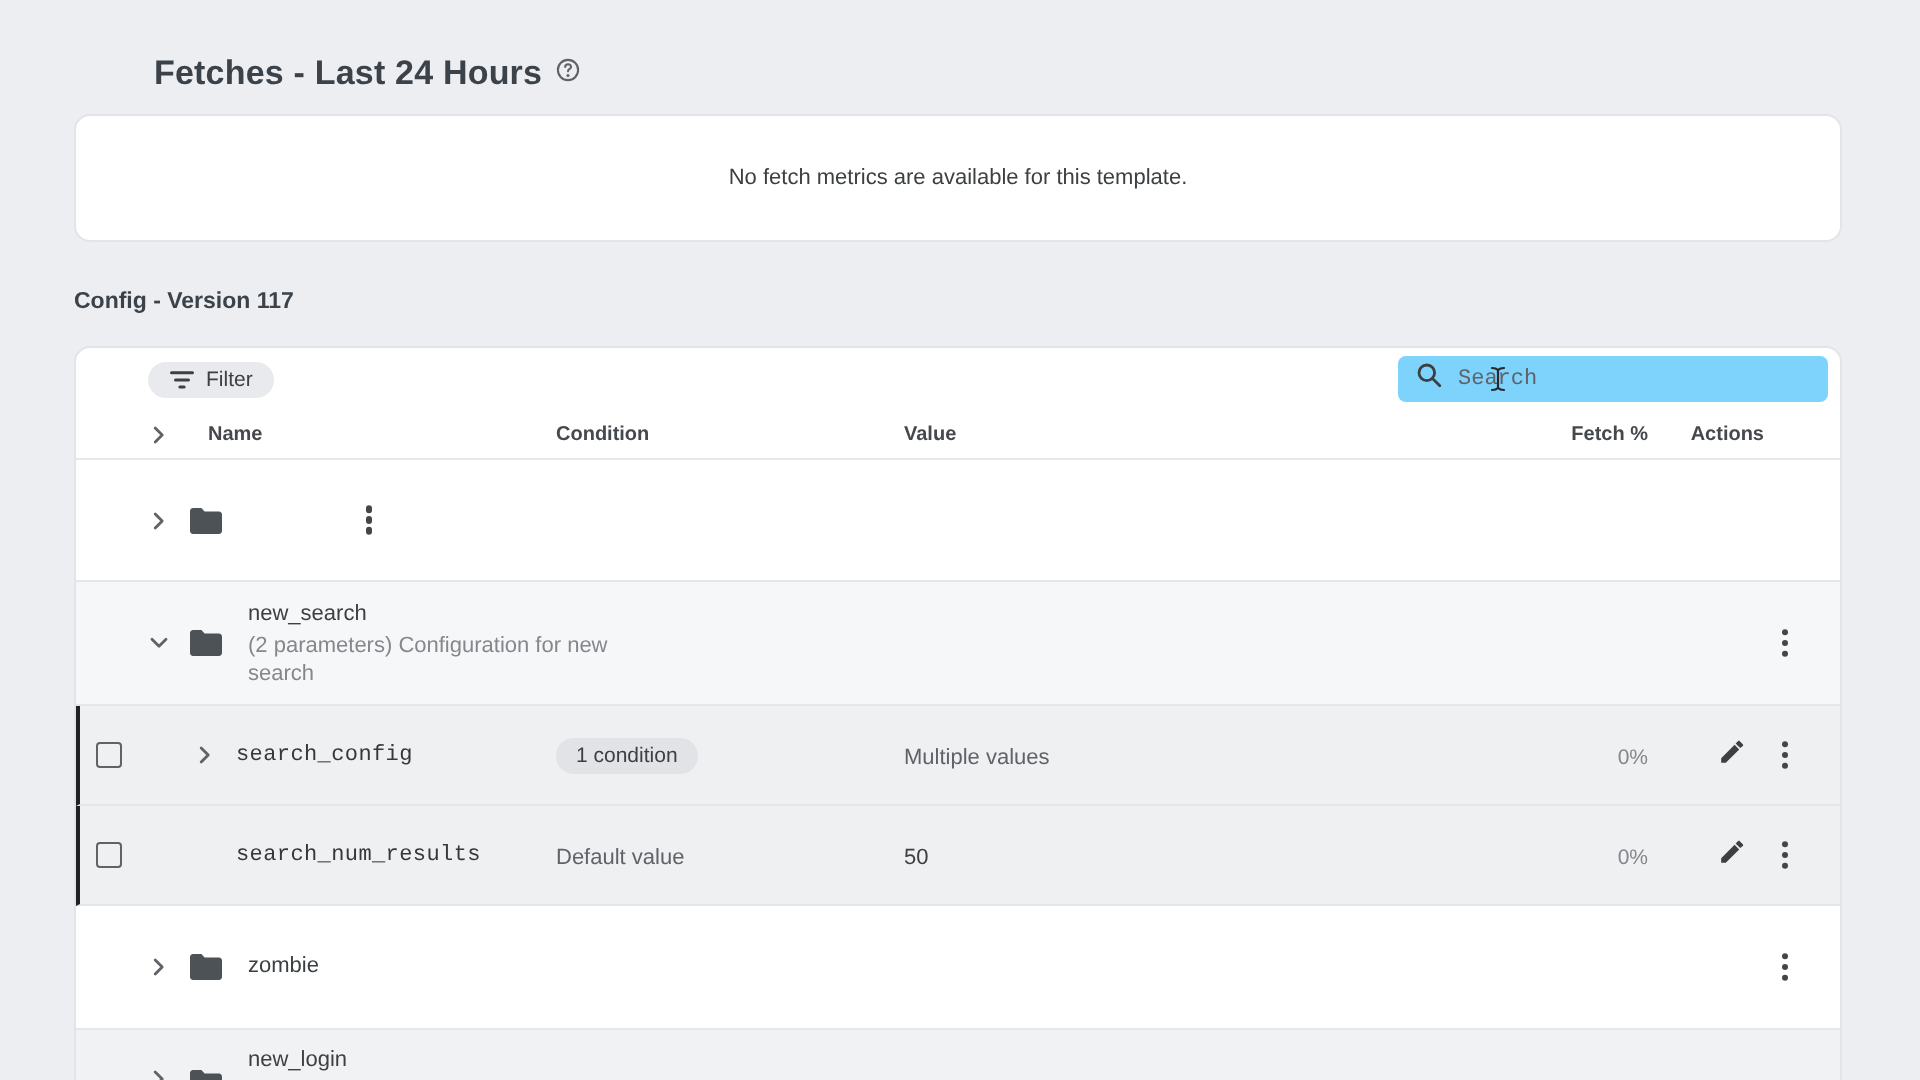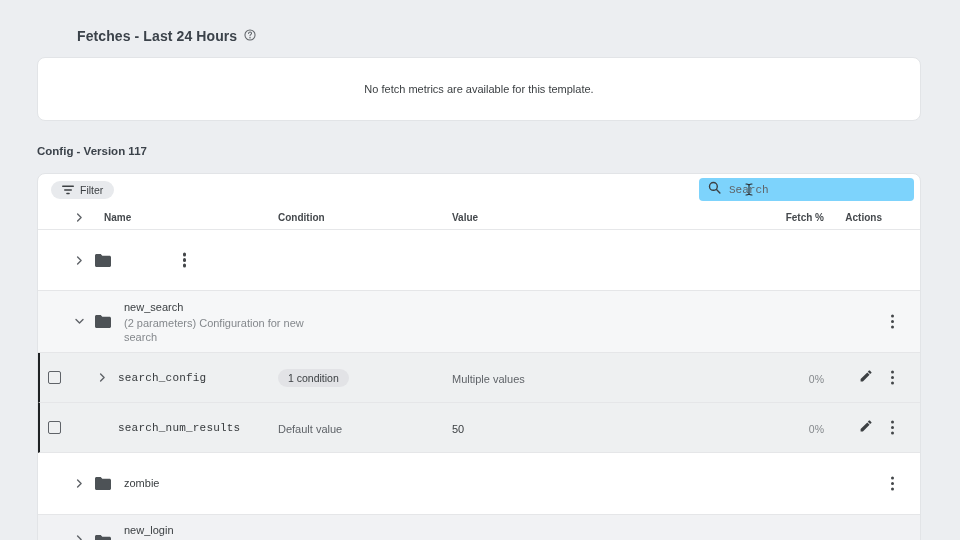--- a/index.html
+++ b/index.html
@@ -5,21 +5,21 @@
   * { margin:0; padding:0; box-sizing:border-box; }
   html,body { width:960px; height:540px; overflow:hidden; }
   body {
     font-family:"Liberation Sans","DejaVu Sans",sans-serif;
     background:#eceef1; color:#3c4043; position:relative;
   }
   .page { position:relative; width:960px; height:540px; overflow:hidden; }
 
   
   .fetches-title { position:absolute; left:37px; top:27px; display:flex; align-items:center; gap:7px; }
-  .fetches-title .t { font-size:14px; font-weight:700; color:#3b424a; letter-spacing:.1px;padding-left:40px; }
+  .fetches-title .t { font-size:17px; font-weight:700; color:#3b424a; letter-spacing:.1px;padding-left:40px; }
   .empty-card {
     position:absolute; left:37px; top:57px; width:884px; height:64px;
     background:#fff; border:1px solid #e2e4e7; border-radius:8px;
     display:flex; align-items:center; justify-content:center;
   }
   .empty-card .msg { font-size:11px; color:#3c4043; }
 
   
   .config-bar { position:absolute; left:37px; top:137px; width:884px; height:28px; display:flex; align-items:center; }
   .config-bar .t { font-size:11.5px; font-weight:700; color:#3b424a; }
@@ -32,21 +32,21 @@
   .icon-btn { background:none; border:none; cursor:pointer; display:flex; align-items:center; justify-content:center; padding:2px; }
 
   .dots { width:3.4px; height:3.4px; border-radius:50%; background:#434649;
           box-shadow:0 -5.4px 0 #434649, 0 5.4px 0 #434649; display:inline-block; }
 
   
   .table-card {
     position:absolute; left:37px; top:173px; width:884px; height:380px;
     background:#fff; border:1px solid #e2e4e7; border-radius:8px 8px 0 0; overflow:hidden;
   }
-  .toolbar { position:relative; height:31px; }
+  .toolbar { position:relative; height:31px;margin-left:23px; }
   .filter-chip {
     position:absolute; left:13px; top:7px; height:18px; padding:0 11px;
     background:#e8eaed; border:none; border-radius:9px; cursor:pointer;
     display:flex; align-items:center; gap:6px; font-family:inherit;
   }
   .filter-chip .lbl { font-size:10.5px; color:#3c4043; }
   .search-box {
     position:absolute; right:6px; top:4px; width:215px; height:23px;
     background:#7dd3fc; border-radius:4px; display:flex; align-items:center; padding:0 9px;font-family:Liberation Mono, monospace;
   }

